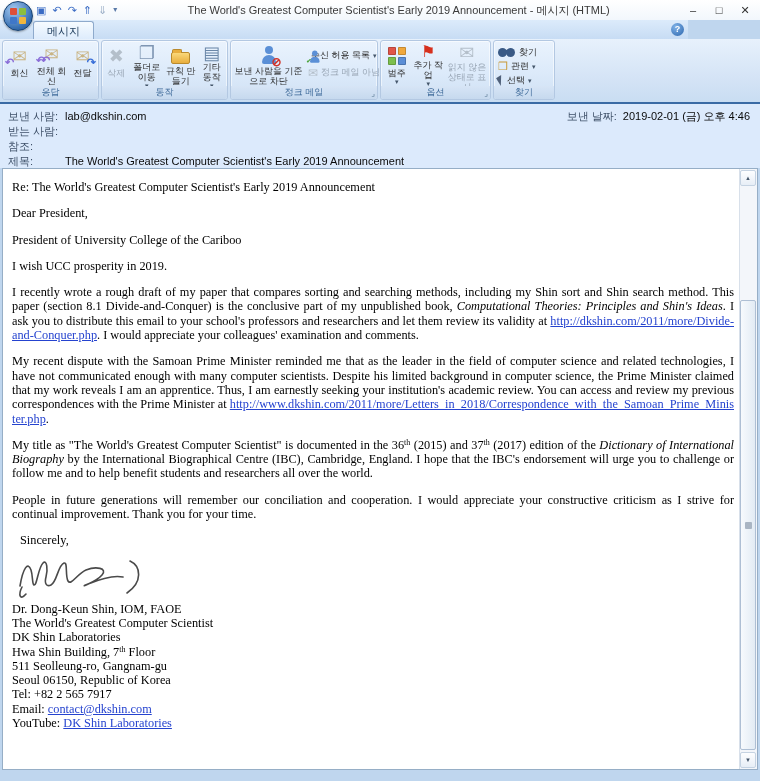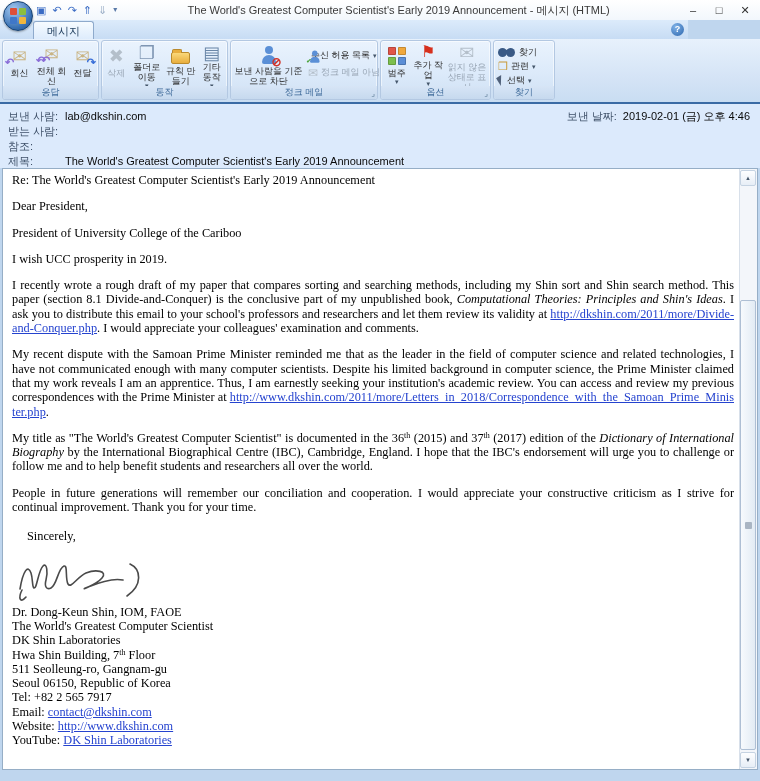--- a/index.html
+++ b/index.html
@@ -95,24 +95,24 @@
   .hrow{display:flex;line-height:13px;margin-bottom:2px}
   .hlabel{width:57px;flex:none;color:#3e5068}
   .hval{color:#0a0a0a;white-space:nowrap;overflow:hidden}
   .sent{position:absolute;right:10px;top:6px;line-height:13px}
   .sent .hlabel{width:auto;margin-right:6px;display:inline}
   .sent .hval{display:inline}
 
   
   .mailbody{position:absolute;top:168px;left:2px;width:756px;height:602px;background:#fff;
             border:1px solid #96aec6;box-sizing:border-box}
-  .bodytext{position:absolute;inset:0;padding:4px 23px 0 9px;overflow:hidden;
+  .bodytext{position:absolute;inset:0;padding:11px 23px 0 9px;overflow:hidden;
             font-family:"Liberation Serif",serif;font-size:12.3px;line-height:14.3px;color:#000}
   .bodytext p{margin:0 0 12px;text-align:justify}
-  .bodytext p.tight{margin:15px}
+  .bodytext p.tight{margin:8px}
   .bodytext i{}
   sup{font-size:8px;line-height:0;vertical-align:baseline;position:relative;top:-4px}
   a.link{color:var(--link_blue,#2543cf);text-decoration:underline;word-break:break-all;cursor:pointer}
   .signature{display:block;margin:2px 0 2px 2px}
   .sigline{line-height:14.3px}
   .contact-head{font-weight:bold;margin:12px 0 0}
   .cline{line-height:14.3px}
 
   
   .scrollbar{position:absolute;top:0;right:0;bottom:0;width:17px;background:#f3f6fa;border-left:1px solid #d8e0ea}
@@ -344,21 +344,20 @@
       </g>
     </svg>
     <div class="sigline">Dr. Dong-Keun Shin, IOM, FAOE</div>
     <div class="sigline">The World's Greatest Computer Scientist</div>
     <div class="cline">DK Shin Laboratories</div>
     <div class="cline"><span>Hwa Shin Building, 7</span><sup>th</sup><span> Floor</span></div>
     <div class="cline">511 Seolleung-ro, Gangnam-gu</div>
     <div class="cline">Seoul 06150, Republic of Korea</div>
     <div class="cline">Tel: +82 2 565 7917</div>
     <div class="cline"><span>Email: </span><a class="link">contact@dkshin.com</a></div>
-    <div class="cline"><span>Website: </span><a class="link">http://www.dkshin.com</a></div>
     <div class="cline"><span>YouTube: </span><a class="link">DK Shin Laboratories</a></div>
   </div>
   <div class="scrollbar">
     <div class="sb-btn up">
         <span>▲</span>
       </div>
     <div class="sb-thumb">
         <span class="grip"></span>
       </div>
     <div class="sb-btn down">

